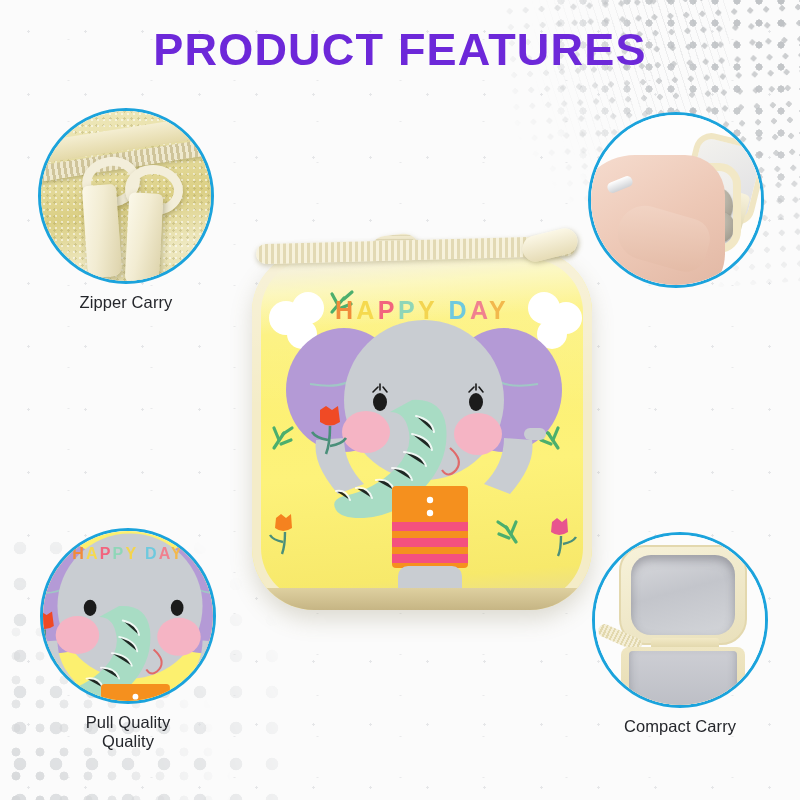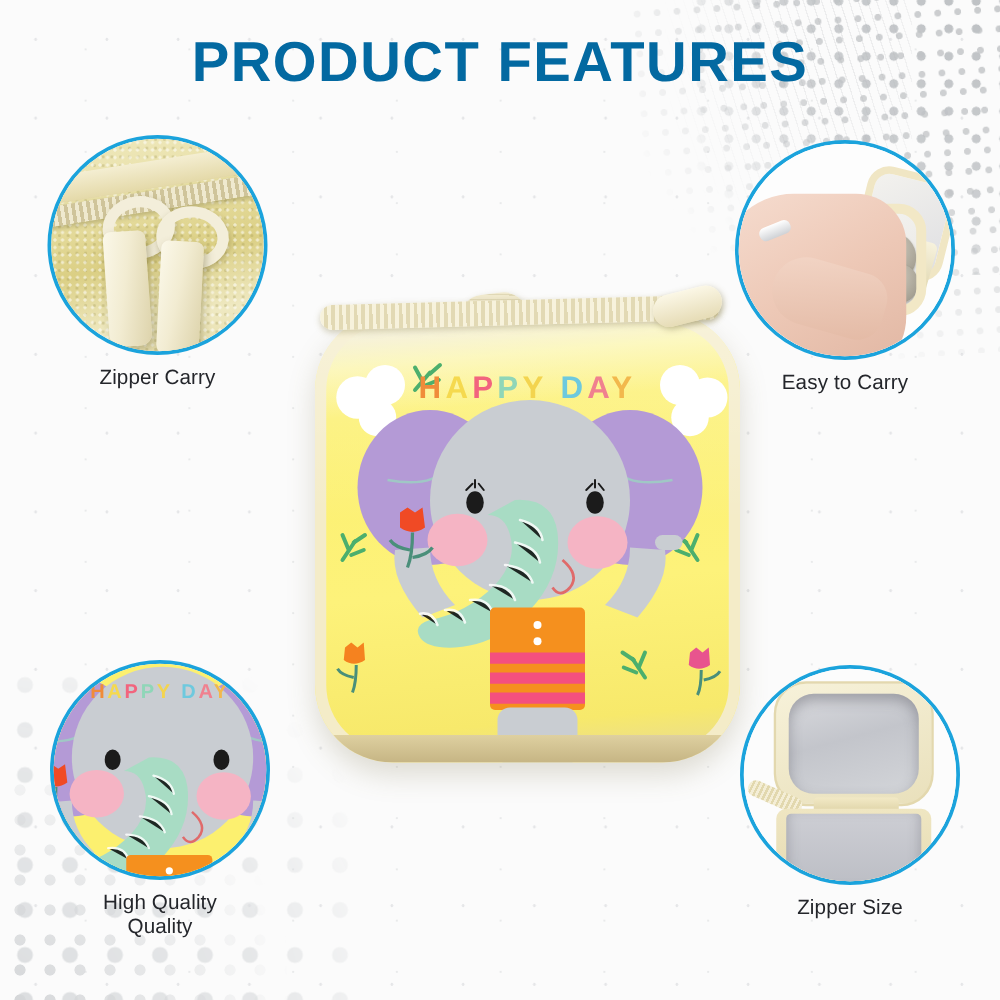--- a/index.html
+++ b/index.html
@@ -74,21 +74,21 @@
   }
 
   
   .title {
     position: absolute;
     top: 24px; left: 0; right: 0;
     text-align: center;
     font-size: 45px;
     font-weight: 700;
     letter-spacing: 1.2px;
-    color: #0369a1;
+    color: #6d28d9;
     z-index: 12;
   }
 
   
   .feature { position: absolute; z-index: 10; }
   .circle {
     position: relative;
     border-radius: 50%;
     border: 3px solid #1ba3dc;
     overflow: hidden;
@@ -481,21 +481,20 @@
           <div class="coin" style="left:46px; top:16px; width:34px; height:38px;"></div>
           <div class="coin" style="left:18px; top:42px; width:42px; height:34px;"></div>
           <div class="coin" style="left:48px; top:40px; width:34px; height:32px;"></div>
           <div class="coin" style="left:30px; top:52px; width:30px; height:28px;"></div>
         </div>
         <div class="hand"></div>
         <div class="thumb"></div>
         <div class="ringjewel"></div>
       </div>
     </div>
-    <div class="caption">Easy to Carry</div>
   </div>
 
   <div class="feature f-bl">
     <div class="circle sz">
       <div class="ph-mat">
         <svg viewBox="0 0 340 360" style="position:absolute;left:-46%;top:-36%;width:192%;height:192%;">
           <ellipse cx="92" cy="140" rx="58" ry="62" fill="#b49ad6"></ellipse>
           <ellipse cx="252" cy="140" rx="58" ry="62" fill="#b49ad6"></ellipse>
           <path d="M58 134 Q92 140 104 126" stroke="#9ad6bf" stroke-width="2" fill="none" opacity=".75"></path>
           <path d="M286 134 Q252 140 240 126" stroke="#9ad6bf" stroke-width="2" fill="none" opacity=".75"></path>
@@ -548,32 +547,32 @@
             <path d="M300 272 l5 -4 l5 4 l5 -4 l1 14 q-9 6 -17 0 Z" fill="#e8548e"></path>
             <path d="M309 286 q0 14 -3 20" stroke="#4a8f7a" stroke-width="2.4" fill="none"></path>
           </g>
         </svg>
         <div style="position:absolute;left:0;right:0;top:14px;text-align:center;">
           <span id="happyday-mini" style="font-size:16px;font-weight:600;letter-spacing:2.2px;font-family:'Liberation Sans',sans-serif;"><span style="color: rgb(240, 140, 58);">H</span><span style="color: rgb(245, 217, 78);">A</span><span style="color: rgb(242, 100, 126);">P</span><span style="color: rgb(143, 214, 184);">P</span><span style="color: rgb(243, 212, 79);">Y</span><span style="color: transparent;">&nbsp;</span><span style="color: rgb(110, 201, 222);">D</span><span style="color: rgb(240, 129, 143);">A</span><span style="color: rgb(242, 184, 76);">Y</span></span>
         </div>
       </div>
     </div>
     <div class="caption cap-two">
-      <div>High Quality</div>
+      <div>Pull Quality</div>
       <div>Quality</div>
     </div>
   </div>
 
   <div class="feature f-br">
     <div class="circle sz">
       <div class="ph-comp">
         <div class="shellTop"></div>
         <div class="innerTop"></div>
         <div class="strapS"></div>
         <div class="hinge"></div>
         <div class="shellBot"></div>
         <div class="innerBot"></div>
       </div>
     </div>
-    <div class="caption">Zipper Size</div>
+    <div class="caption">Compact Carry</div>
   </div>
 
 </div>
 
 </body></html>

